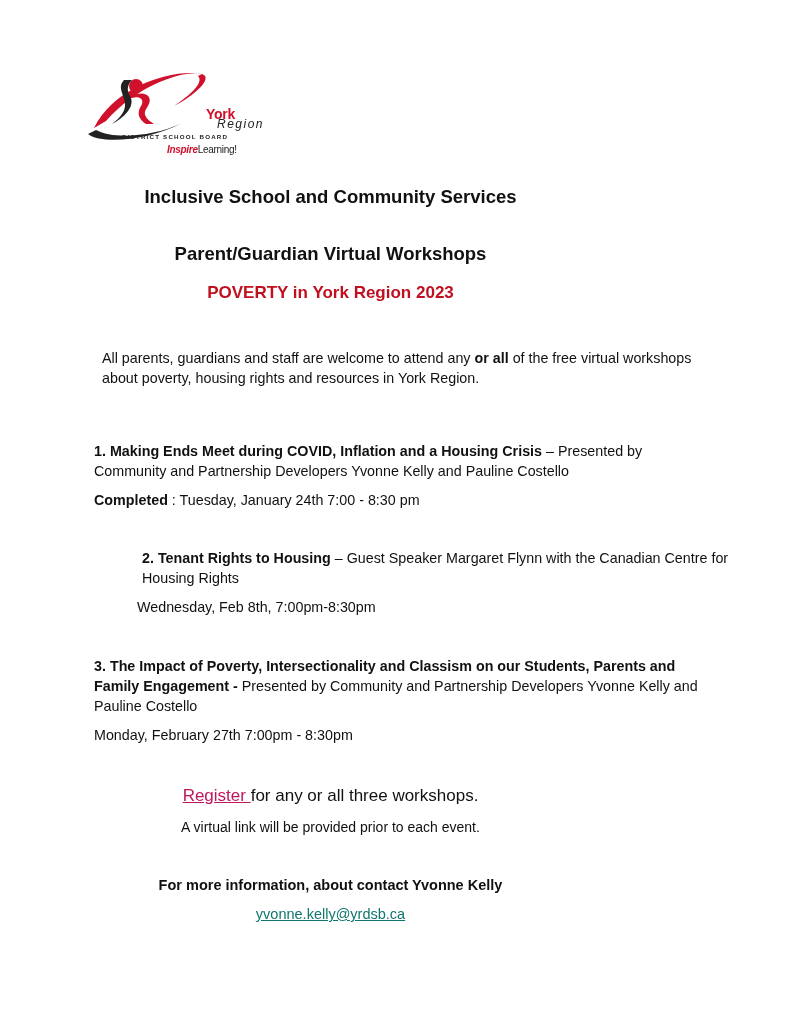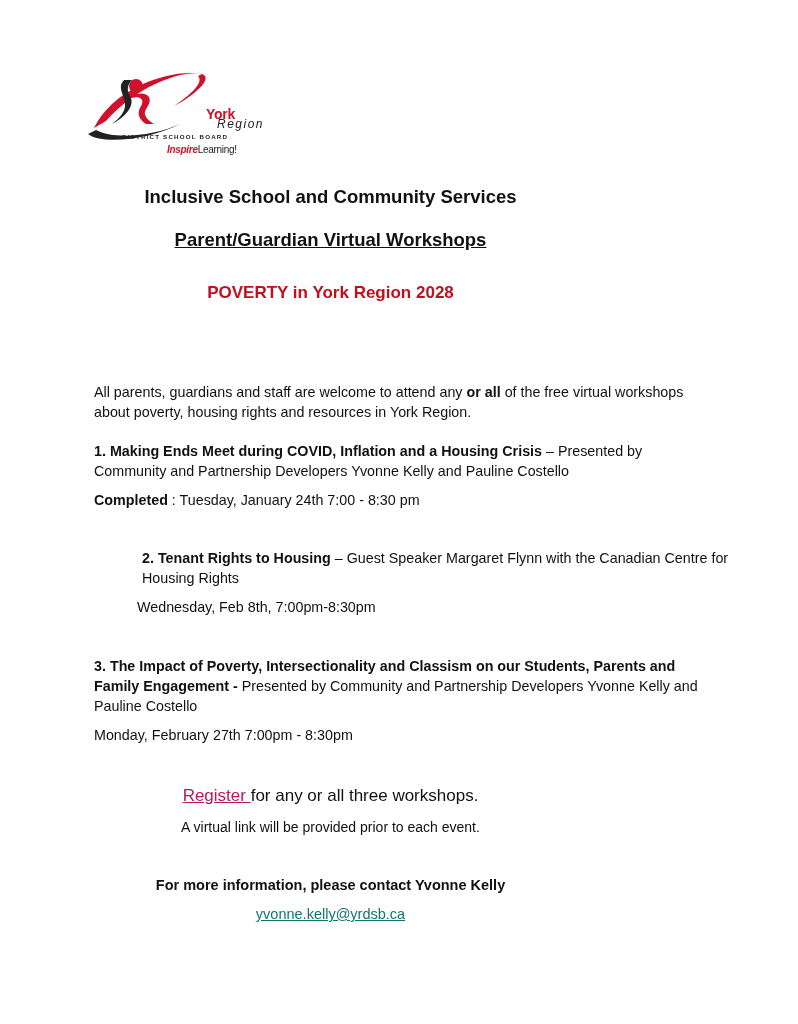--- a/index.html
+++ b/index.html
@@ -6,24 +6,24 @@
   body { width: 798px; height: 1024px; position: relative; font-family: "Liberation Sans", sans-serif; color: #111; overflow: hidden; }
   .logo { position: absolute; left: 84px; top: 66px; width: 160px; height: 95px; }
   .logo svg { position: absolute; left: 0; top: 0; }
   .logo .york { position: absolute; left: 122px; top: 40px; font-family: "Liberation Sans", sans-serif; font-weight: bold; font-size: 14px; color: #d0112b; letter-spacing: -0.3px; }
   .logo .region { position: absolute; left: 133px; top: 51px; font-family: "Liberation Sans", sans-serif; font-style: italic; font-size: 12px; color: #222; letter-spacing: 1.5px; }
   .logo .dsb { position: absolute; left: 38px; top: 67px; font-family: "Liberation Sans", sans-serif; font-weight: bold; font-size: 6.2px; color: #222; letter-spacing: 1.2px; }
   .logo .inspire { position: absolute; left: 83px; top: 78px; font-family: "Liberation Sans", sans-serif; font-size: 10px; color: #222; letter-spacing: -0.3px; }
   .logo .inspire b { color: #d0112b; font-style: italic; }
   .center { position: absolute; left: 0; width: 661px; text-align: center; }
   .h1 { top: 186px; font-size: 18.5px; font-weight: bold; }
-  .h2 { top: 229px; font-size: 18.5px; font-weight: bold; text-decoration: underline; }
+  .h2 { top: 243px; font-size: 18.5px; font-weight: bold; }
   .h3 { top: 283px; font-size: 17px; font-weight: bold; color: #c00f1f; }
   .para { position: absolute; left: 94px; width: 620px; font-size: 14.3px; line-height: 20px; }
-  .intro { top: 382px; }
+  .intro { top: 348px; margin-left: 8px; }
   .w1 { top: 441px; }
   .w1d { top: 490px; }
   .w2 { top: 548px; margin-left: 48px; }
   .w2d { top: 597px; margin-left: 43px; }
   .w3 { top: 656px; }
   .w3d { top: 725px; }
   .reg { top: 786px; font-size: 17px; }
   .reg a { color: #be185d; font-weight: normal; text-decoration: underline; text-align: center; }
   .virt { top: 819px; font-size: 14px; }
   .more { top: 877px; font-size: 14.5px; font-weight: bold; }
@@ -43,30 +43,30 @@
     <path d="M48 30 C 60 24, 70 30, 64 40 C 60 46, 58 50, 70 58 L 62 58 C 50 50, 56 42, 58 38 C 60 32, 54 30, 48 32 Z" fill="#d0112b"></path>
   </svg>
   <span class="york">York</span>
   <span class="region">Region</span>
   <span class="dsb">DISTRICT SCHOOL BOARD</span>
   <span class="inspire"><b>Inspire</b><span>Learning!</span></span>
 </div>
 
 <div class="center h1">Inclusive School and Community Services</div>
 <div class="center h2">Parent/Guardian Virtual Workshops</div>
-<div class="center h3">POVERTY in York Region 2028</div>
+<div class="center h3">POVERTY in York Region 2023</div>
 
 <div class="para intro"><span>All parents, guardians and staff are welcome to attend any </span><b>or all</b><span> of the free virtual workshops about poverty, housing rights and resources in York Region.</span></div>
 
 <div class="para w1"><b>1. Making Ends Meet during COVID, Inflation and a Housing Crisis</b><span> – </span><span>Presented by Community and Partnership Developers Yvonne Kelly and Pauline Costello</span></div>
 <div class="para w1d"><b>Completed</b><span> : Tuesday, January 24th 7:00 - 8:30 pm</span></div>
 
 <div class="para w2"><b>2. Tenant Rights to Housing</b><span> – </span><span>Guest Speaker Margaret Flynn with the Canadian Centre for Housing Rights</span></div>
 <div class="para w2d">Wednesday, Feb 8th, 7:00pm-8:30pm</div>
 
 <div class="para w3"><b>3. The Impact of Poverty, Intersectionality and Classism on our Students, Parents and Family Engagement -</b><span> </span><span>Presented by Community and Partnership Developers Yvonne Kelly and Pauline Costello</span></div>
 <div class="para w3d">Monday, February 27th 7:00pm - 8:30pm</div>
 
 <div class="center reg"><a href="#">Register </a><span>for any or all three workshops.</span></div>
 <div class="center virt">A virtual link will be provided prior to each event.</div>
 
-<div class="center more">For more information, please contact Yvonne Kelly</div>
+<div class="center more">For more information, about contact Yvonne Kelly</div>
 <div class="center email"><a href="#">yvonne.kelly@yrdsb.ca</a></div>
 
 </body></html>

